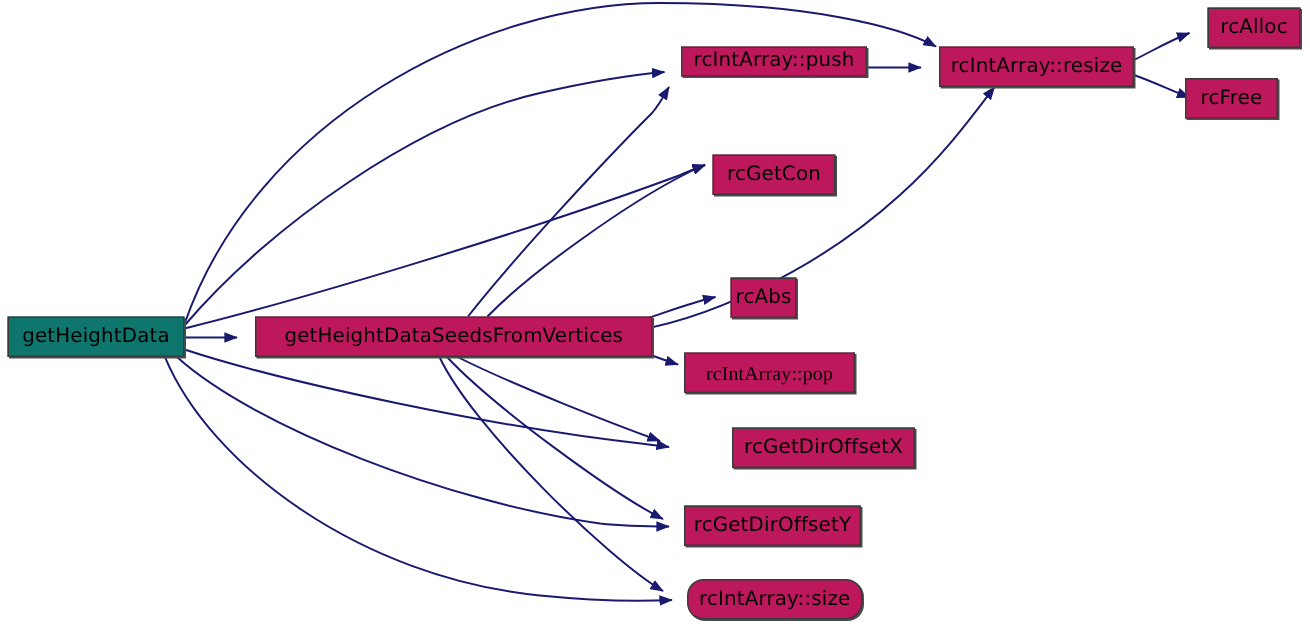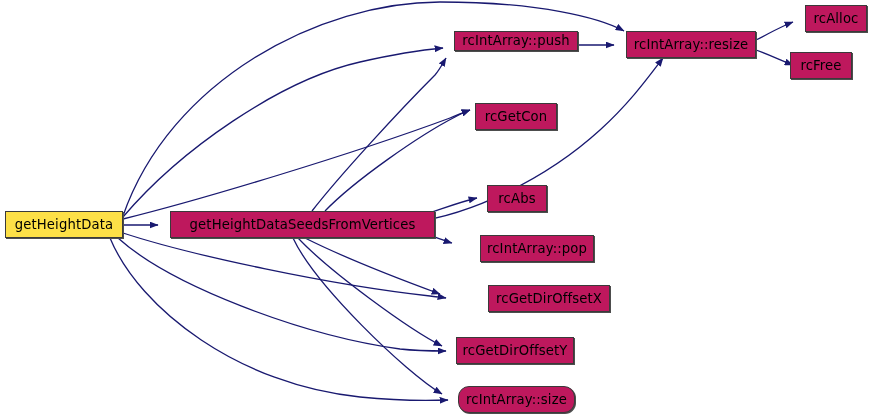--- a/index.html
+++ b/index.html
@@ -31,21 +31,21 @@
     display: flex;
     align-items: center;
     justify-content: center;
     font-size: 13.2px;
     line-height: 1;
     letter-spacing: 0.01em;
     white-space: nowrap;
     box-shadow: 1px 1px 0 0 #4d4d4d;
   }
   .gnode.highlight {
-    background: #fde047;
+    background: #0f766e;
   }
   .gnode .glabel {
     display: block;
     pointer-events: none;
   }
 </style>
 </head>
 <body>
 
 <div id="graph-canvas">
@@ -82,24 +82,24 @@
       </div>
       <div class="gnode" style="left: 170px; top: 211px; width: 265px; height: 27px;">
         <span class="glabel">getHeightDataSeedsFromVertices</span>
       </div>
       <div class="gnode" style="left: 454px; top: 31px; width: 124px; height: 20px;">
         <span class="glabel">rcIntArray::push</span>
       </div>
       <div class="gnode" style="left: 475px; top: 83px; width: 82px; height: 27px; margin-top: 20px;">
         <span class="glabel">rcGetCon</span>
       </div>
-      <div class="gnode" style="left: 487px; top: 185px; width: 60px; height: 27px;">
+      <div class="gnode" style="left: 487px; top: 185px; width: 44px; height: 27px;">
         <span class="glabel">rcAbs</span>
       </div>
-      <div class="gnode" style="left: 480px; top: 235px; width: 114px; height: 27px;">
+      <div class="gnode" style="left: 456px; top: 235px; width: 114px; height: 27px; font-family: Liberation Serif, serif;">
         <span class="glabel">rcIntArray::pop</span>
       </div>
       <div class="gnode" style="left: 456px; top: 285px; width: 122px; height: 27px; margin-left: 32px;">
         <span class="glabel">rcGetDirOffsetX</span>
       </div>
       <div class="gnode" style="left: 456px; top: 337px; width: 118px; height: 27px;">
         <span class="glabel">rcGetDirOffsetY</span>
       </div>
       <div class="gnode" style="left: 458px; top: 386px; width: 117px; height: 27px; border-radius: 11px;">
         <span class="glabel">rcIntArray::size</span>

